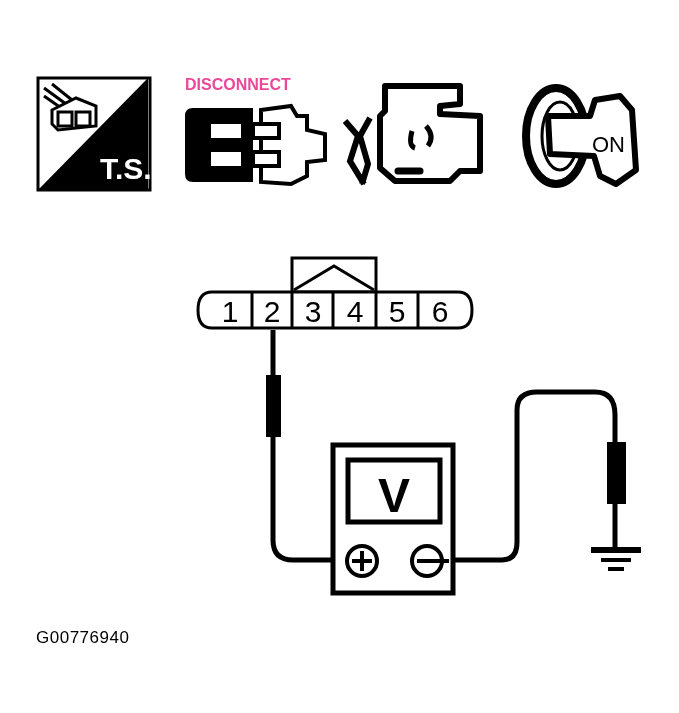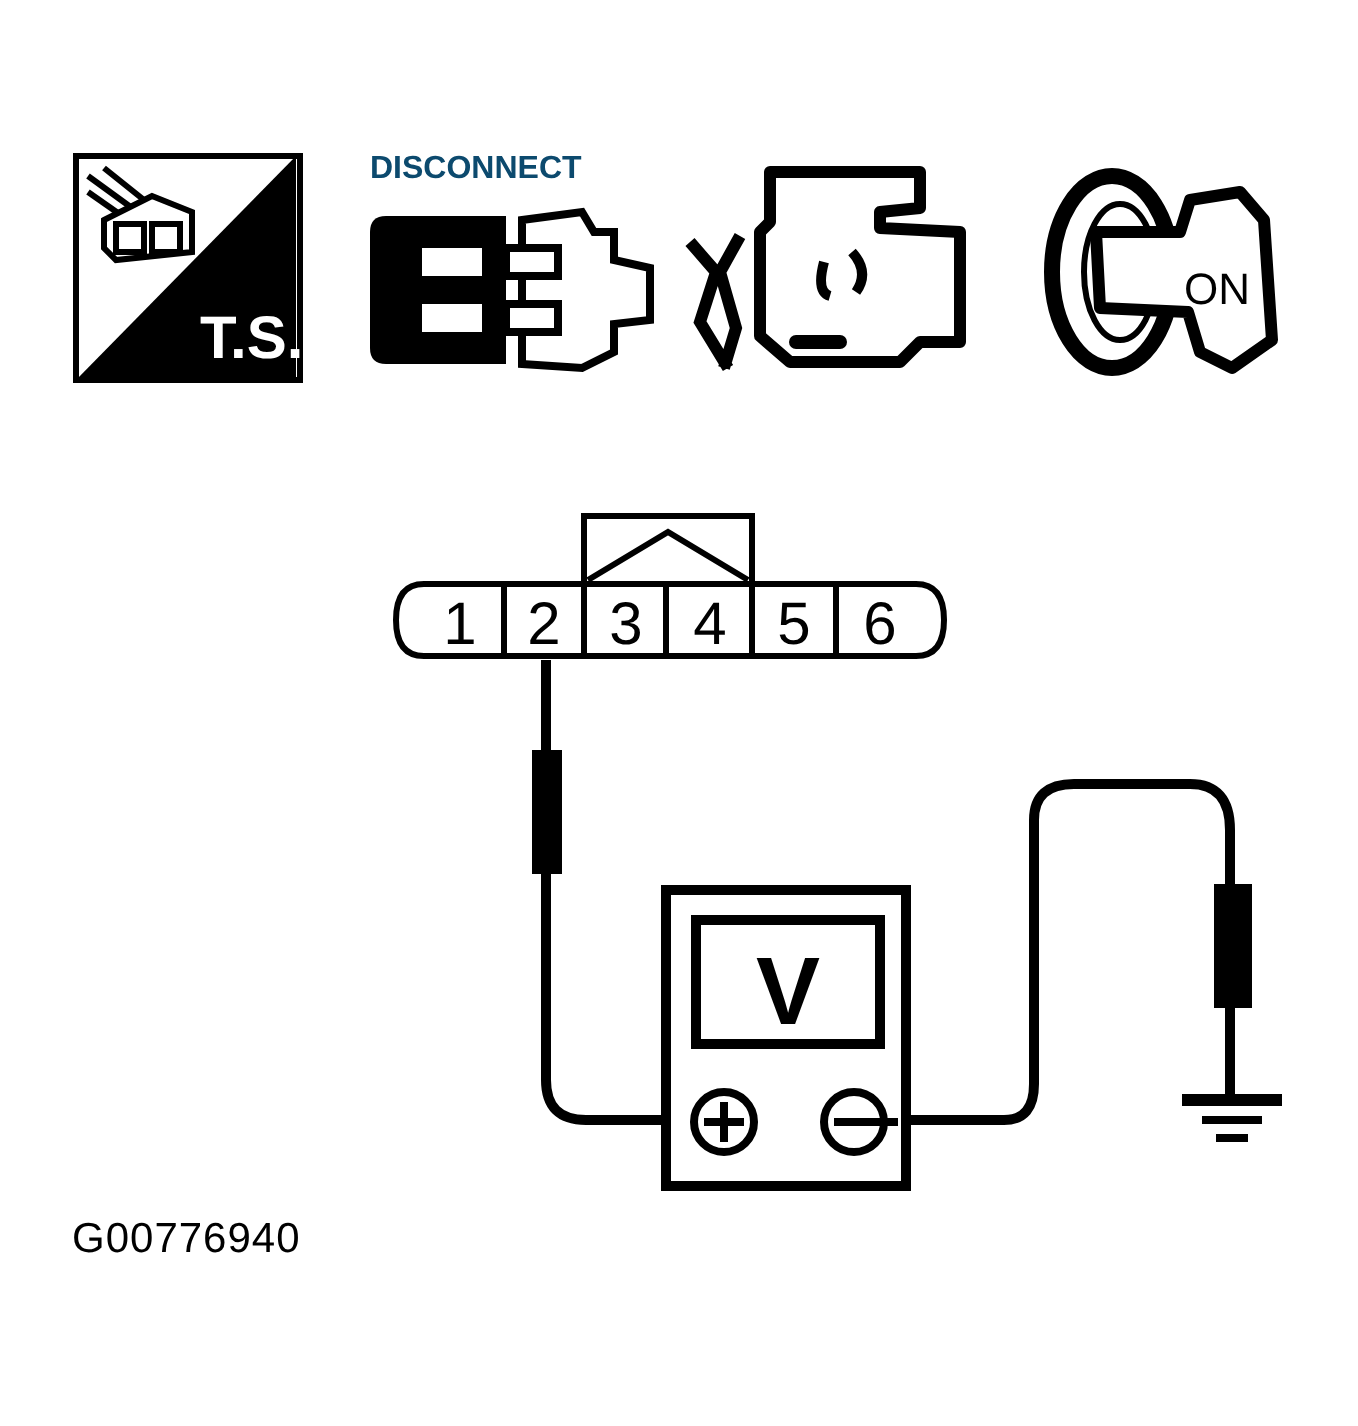--- a/index.html
+++ b/index.html
@@ -1,40 +1,40 @@
 <!DOCTYPE html>
 <html><head>
 <meta charset="utf-8">
 <style>
   html,body{margin:0;padding:0;background:#ffffff;}
   body{width:679px;height:713px;position:relative;overflow:hidden;font-family:"Liberation Sans",sans-serif;}
   .abs{position:absolute;}
   svg text{font-family:"Liberation Sans",sans-serif;}
-  #figure-id{position:absolute;left:36px;top:608px;font-size:21px;color:#000;letter-spacing:0.5px;}
+  #figure-id{position:absolute;left:36px;top:628px;font-size:17px;color:#000;letter-spacing:0.5px;}
 </style>
 </head>
 <body>
 
 <svg class="abs" style="left:36px;top:76px" width="116" height="116" viewBox="0 0 116 116">
   <rect x="2" y="2" width="112" height="112" fill="#fff" stroke="#000" stroke-width="3"></rect>
   <polygon points="112,2 112,114 2,114" fill="#000"></polygon>
 
   <g stroke="#000" stroke-width="3" fill="#fff">
     <line x1="8" y1="12" x2="30" y2="28"></line>
     <line x1="8" y1="20" x2="28" y2="34"></line>
     <line x1="16" y1="8" x2="36" y2="24"></line>
     <polygon points="16,34 40,22 60,30 60,50 22,54 16,48"></polygon>
     <rect x="22" y="36" width="14" height="14"></rect>
     <rect x="40" y="36" width="14" height="14"></rect>
   </g>
   <text x="64" y="103" font-size="30" font-weight="bold" fill="#fff">T.S.</text>
 </svg>
 
 <div class="abs" style="left:185px;top:76px;width:142px;height:18px;">
-  <span style="font-weight:bold;font-size:16px;letter-spacing:0px;color:#0c4a6e;">DISCONNECT</span>
+  <span style="font-weight:bold;font-size:16px;letter-spacing:0px;color:#ec4899;">DISCONNECT</span>
 </div>
 <svg class="abs" style="left:183px;top:98px" width="150" height="92" viewBox="0 0 150 92">
   <path d="M10,10 L70,10 L70,84 L10,84 Q2,84 2,76 L2,18 Q2,10 10,10 Z" fill="#000"></path>
   <rect x="28" y="26" width="30" height="14" fill="#fff"></rect>
   <rect x="28" y="54" width="30" height="14" fill="#fff"></rect>
   <path d="M78,12 L108,8 L114,18 L124,18 L124,32 L142,36 L142,62 L124,64 L124,78 L108,86 L78,84 Z" fill="#fff" stroke="#000" stroke-width="4"></path>
   <rect x="70" y="26" width="26" height="14" fill="#fff" stroke="#000" stroke-width="4"></rect>
   <rect x="70" y="54" width="26" height="14" fill="#fff" stroke="#000" stroke-width="4"></rect>
 </svg>
 

